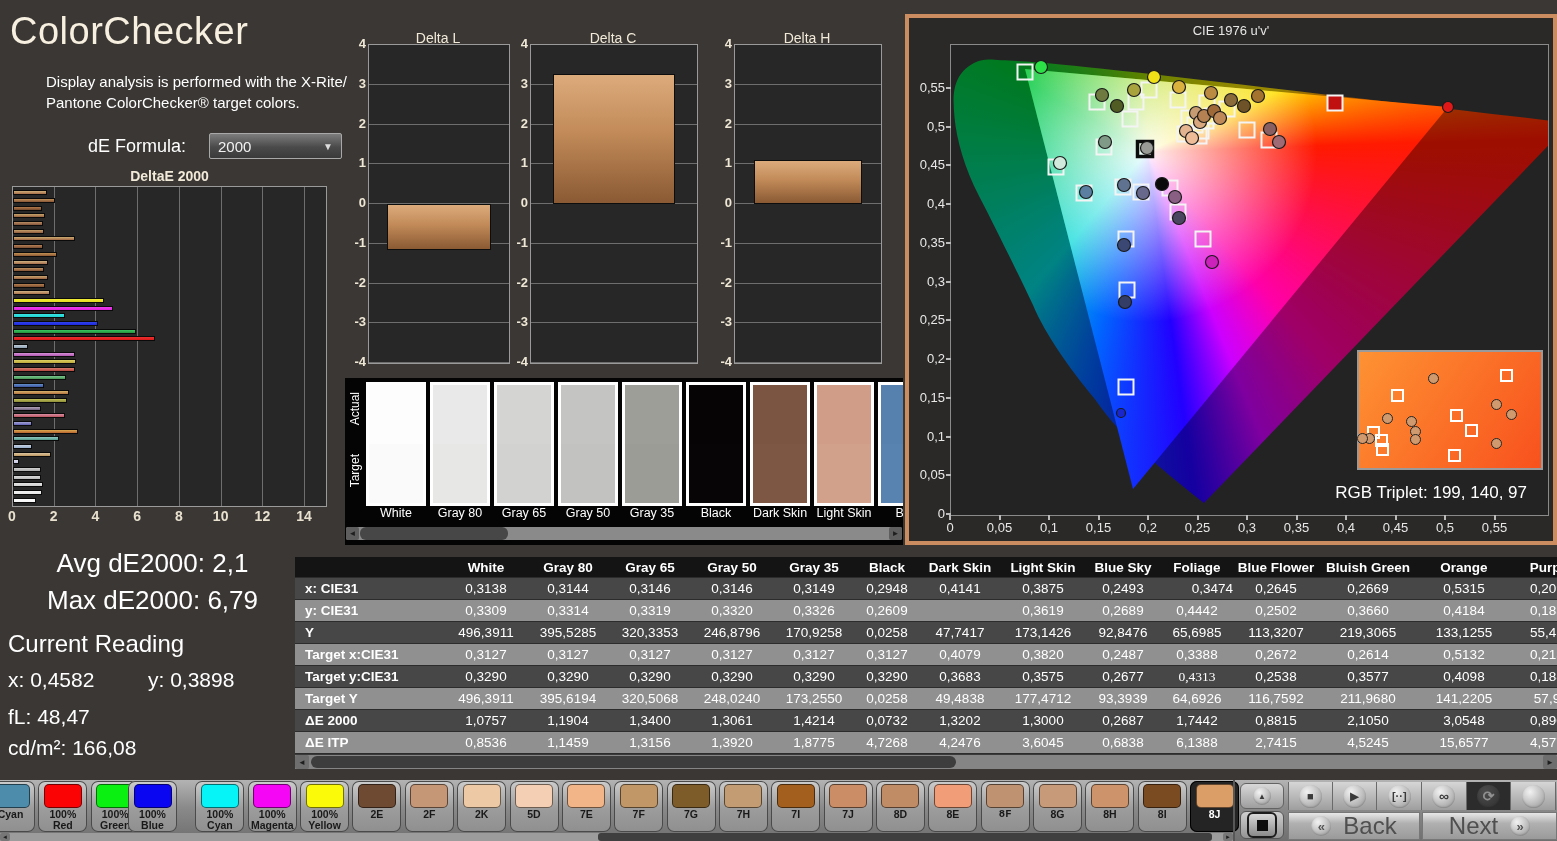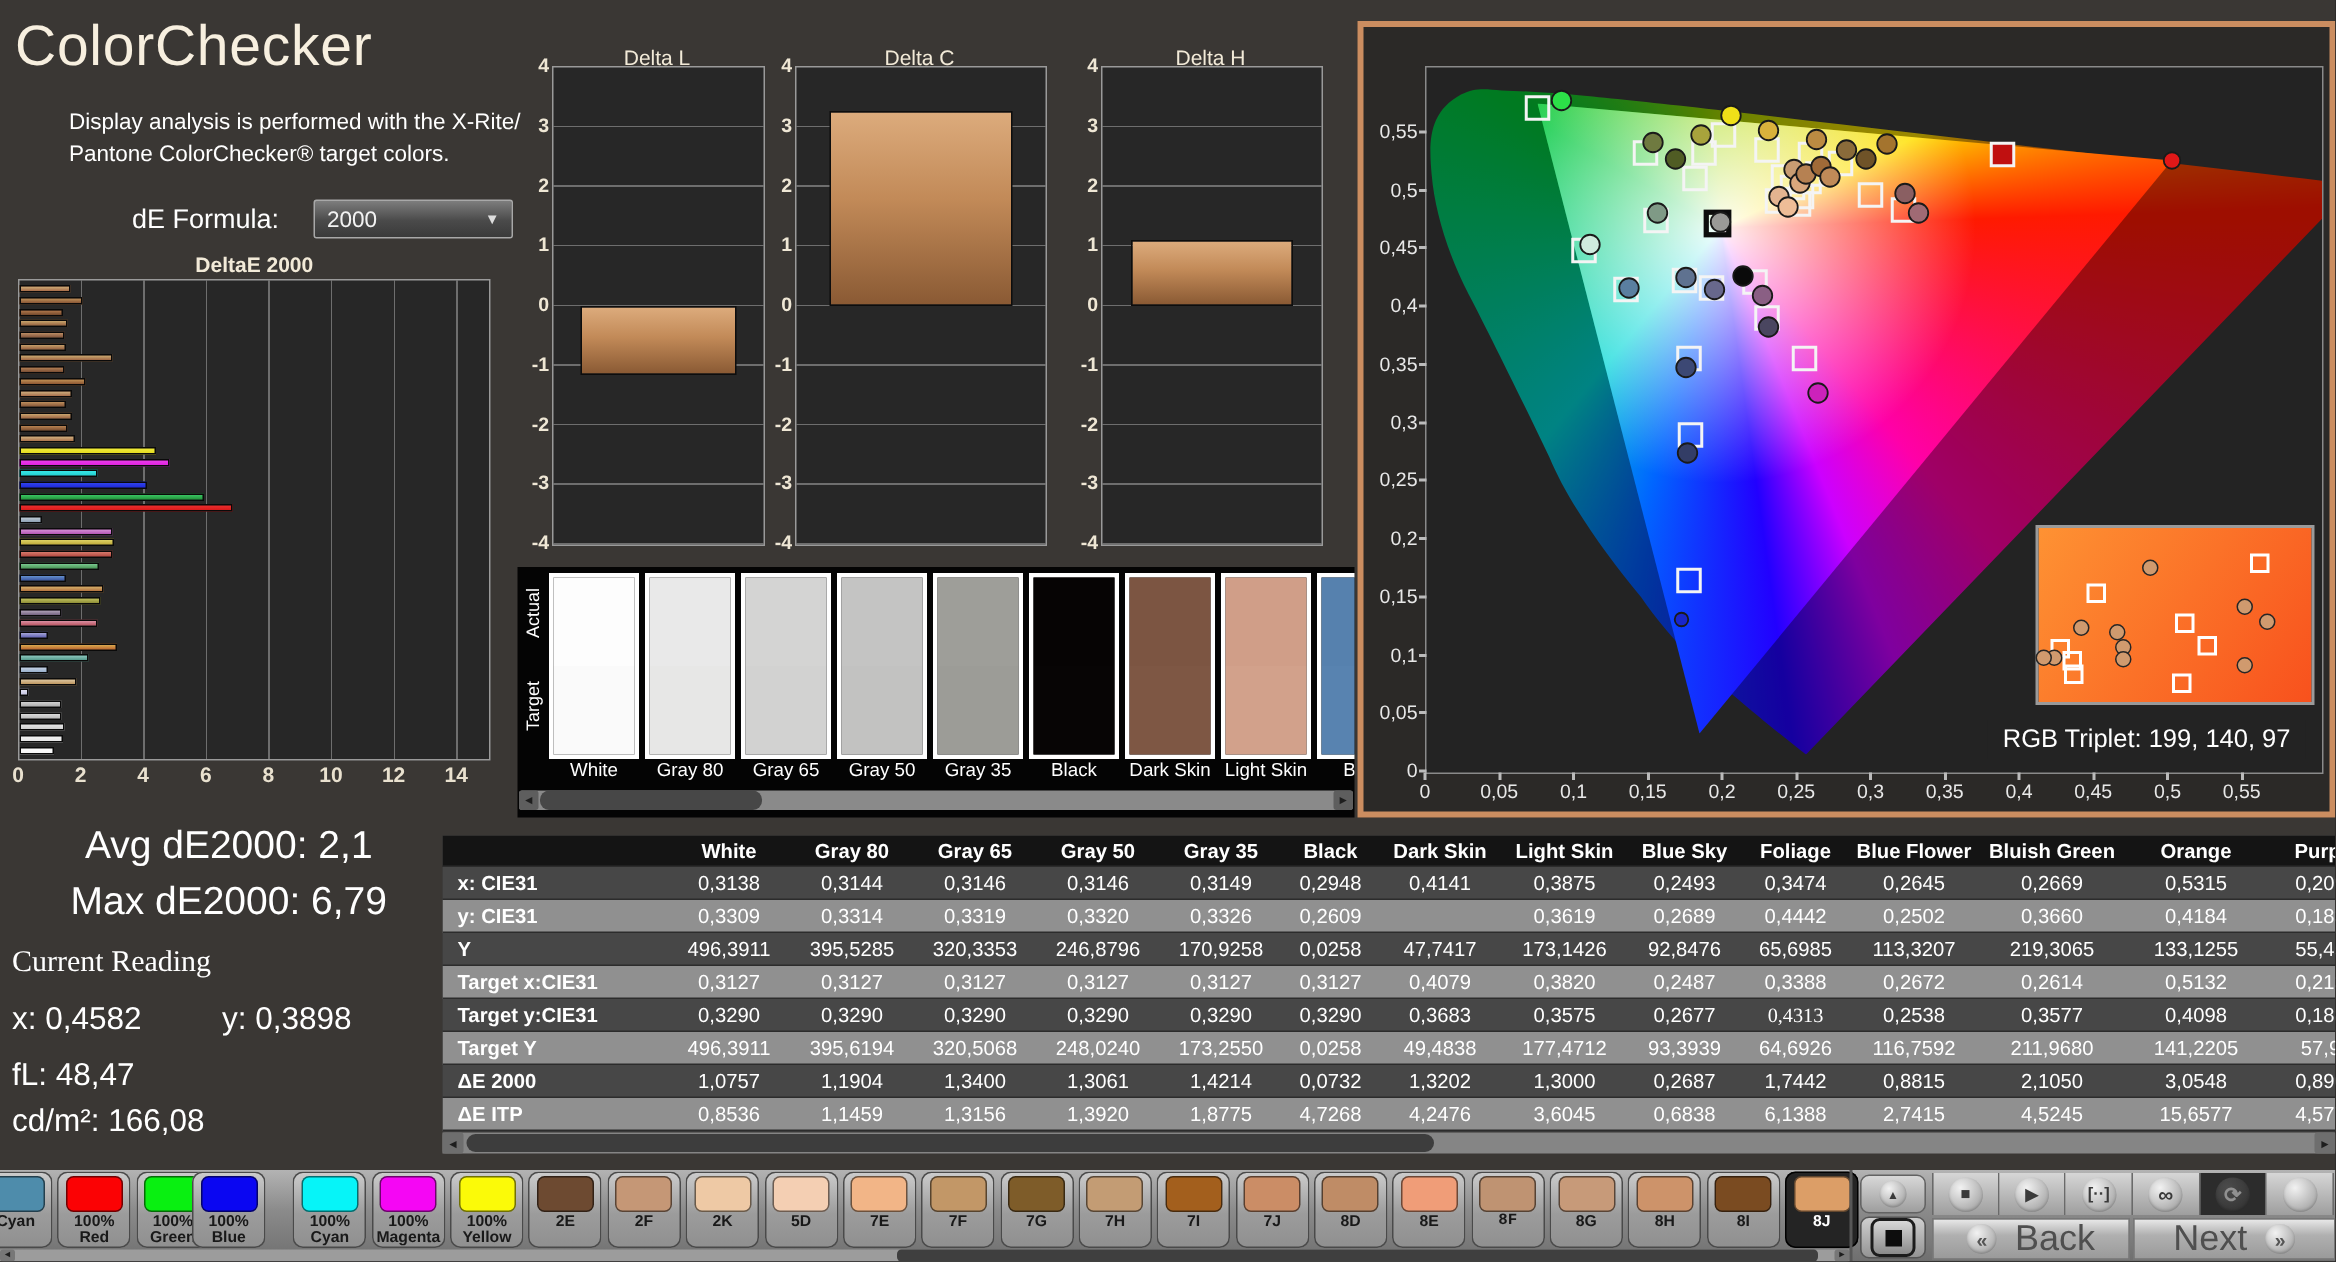--- a/index.html
+++ b/index.html
@@ -58,21 +58,21 @@
   .cie-tick{position:absolute;background:#bbb;}
   .cie-inset{position:absolute;left:448px;top:332px;width:186px;height:120px;box-sizing:border-box;
      border:2px solid #9a9a9a;background:linear-gradient(125deg,#fe9233,#f8511d);}
   .ins-sq{position:absolute;width:13px;height:13px;border:2px solid #fff;box-sizing:border-box;}
   .ins-ci{position:absolute;width:11px;height:11px;border-radius:50%;border:1.5px solid #262626;background:#d09a6e;box-sizing:border-box;}
   .cie-rgb{position:absolute;right:16px;top:462px;font-size:17px;color:#fff;background:rgba(35,35,35,.6);padding:3px 10px;}
   
   .stat{position:absolute;color:#fff;}
   .stat-avg{left:0;top:548px;width:305px;text-align:center;font-size:26px;}
   .stat-max{left:0;top:585px;width:305px;text-align:center;font-size:26px;}
-  .stat-cur{left:8px;top:630px;font-size:20px;font-family:Liberation Serif, serif;}
+  .stat-cur{left:8px;top:630px;font-size:24px;}
   .stat-x{left:8px;top:668px;font-size:21px;}
   .stat-y{left:148px;top:668px;font-size:21px;}
   .stat-fl{left:8px;top:705px;font-size:21px;}
   .stat-cd{left:8px;top:736px;font-size:21px;}
   
   .dtable{position:absolute;left:295px;top:557px;width:1262px;height:198px;overflow:hidden;background:#3a3a3a;}
   .trow{display:flex;height:22px;line-height:22px;border-bottom:1px solid #2c2c2c;box-sizing:border-box;}
   .trow.head{height:21px;line-height:21px;background:#141414;font-weight:bold;}
   .tcell{flex:none;text-align:center;font-size:13.5px;color:#fff;overflow:hidden;white-space:nowrap;}
   .tcell.lab{text-align:left;padding-left:10px;font-weight:bold;box-sizing:border-box;}
@@ -288,20 +288,21 @@
         <div class="sw-label" style="left: 533px;">Blue</div>
       </div>
     <div class="strip-scroll">
       <div class="sb-arrow" style="left:0">◄</div>
       <div class="thumb"></div>
       <div class="sb-arrow" style="right:0">►</div>
     </div>
   </div>
 
   <div class="cie">
+    <div class="cie-title">CIE 1976 u'v'</div>
     <div class="cie-plot">
       <div class="cie-horseshoe"></div>
       <div class="cie-tri"></div>
       <div class="cie-wash"></div>
       <svg class="cie-pts" id="cie-pts" viewBox="0 0 597 470">
           <rect x="66.5" y="19.5" width="15" height="15" fill="none" stroke="#f4f4f4" stroke-width="2"></rect>
           <rect x="190.5" y="37.5" width="15" height="15" fill="none" stroke="#f4f4f4" stroke-width="2"></rect>
           <rect x="219.5" y="47.5" width="15" height="15" fill="none" stroke="#f4f4f4" stroke-width="2"></rect>
           <rect x="177.5" y="49.5" width="15" height="15" fill="none" stroke="#f4f4f4" stroke-width="2"></rect>
           <rect x="138.5" y="49.5" width="15" height="15" fill="none" stroke="#f4f4f4" stroke-width="2"></rect>
@@ -468,21 +469,21 @@
         <div class="tcell lab" style="width: 150px;">x: CIE31</div>
         <div class="tcell" style="width: 82px;">0,3138</div>
         <div class="tcell" style="width: 82px;">0,3144</div>
         <div class="tcell" style="width: 82px;">0,3146</div>
         <div class="tcell" style="width: 82px;">0,3146</div>
         <div class="tcell" style="width: 82px;">0,3149</div>
         <div class="tcell" style="width: 64px;">0,2948</div>
         <div class="tcell" style="width: 82px;">0,4141</div>
         <div class="tcell" style="width: 84px;">0,3875</div>
         <div class="tcell" style="width: 76px;">0,2493</div>
-        <div class="tcell" style="width: 72px;">0,3474</div>
+        <div class="tcell" style="width: 72px; text-align: right;">0,3474</div>
         <div class="tcell" style="width: 86px;">0,2645</div>
         <div class="tcell" style="width: 98px;">0,2669</div>
         <div class="tcell" style="width: 94px;">0,5315</div>
         <div class="tcell" style="width: 72px;">0,209</div>
       </div>
       <div class="trow" style="background: rgb(144, 144, 144);">
         <div class="tcell lab" style="width: 150px;">y: CIE31</div>
         <div class="tcell" style="width: 82px;">0,3309</div>
         <div class="tcell" style="width: 82px;">0,3314</div>
         <div class="tcell" style="width: 82px;">0,3319</div>

